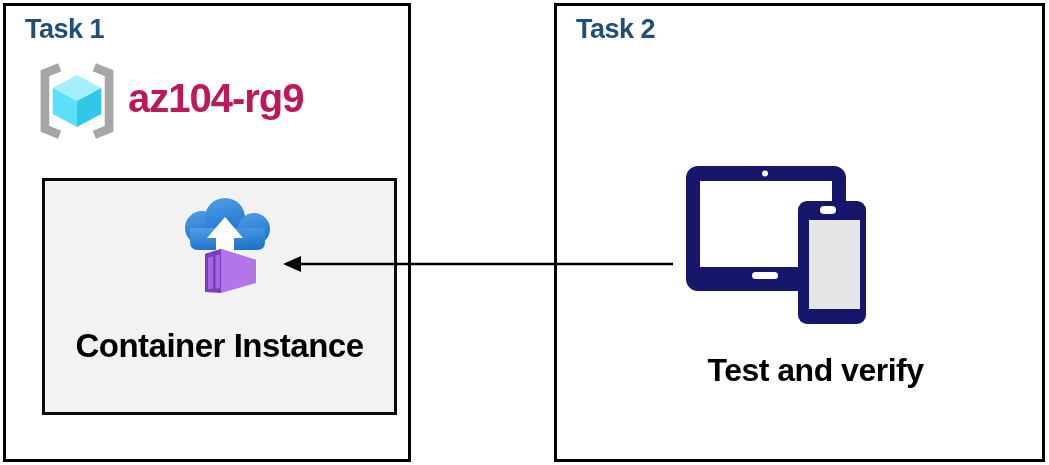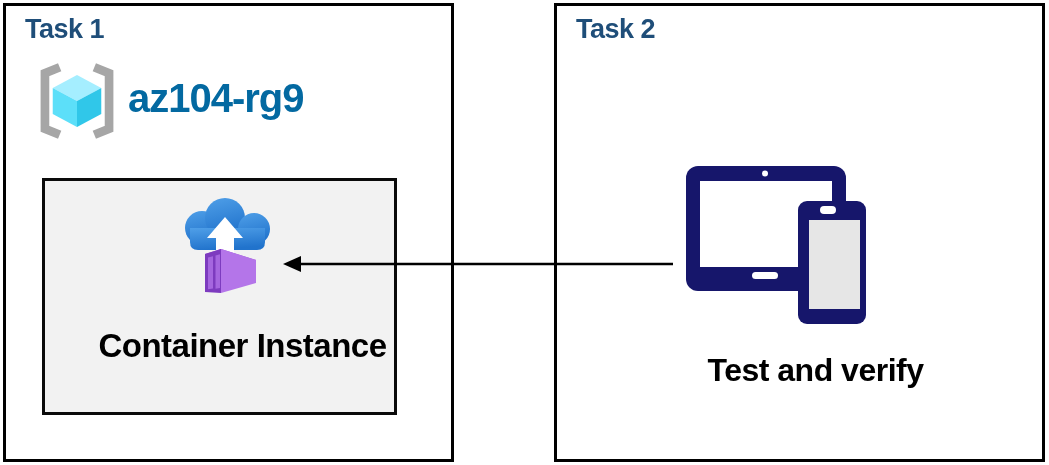--- a/index.html
+++ b/index.html
@@ -3,39 +3,39 @@
 <meta charset="utf-8">
 <style>
   html,body{margin:0;padding:0;background:#ffffff;}
   .canvas{
     position:relative;width:1049px;height:465px;background:#ffffff;overflow:hidden;
     font-family:"Liberation Sans", sans-serif;
   }
   .task-box{
     position:absolute;top:3px;background:#ffffff;border:3px solid #000000;box-sizing:border-box;
   }
-  .task1{left:3px;width:451px;height:459px;}
+  .task1{left:3px;width:408px;height:459px;}
   .task2{left:554px;width:491px;height:459px;}
   .task-title{
     position:absolute;left:19px;top:8px;
     font-size:27px;font-weight:bold;color:#1F4E79;letter-spacing:-0.5px;
   }
   .rg-icon{position:absolute;left:27px;top:56px;width:88px;height:78px;}
   .rg-name{
     position:absolute;left:122px;top:70px;
-    font-size:40px;font-weight:bold;color:#0369a1;letter-spacing:-1px;
+    font-size:40px;font-weight:bold;color:#be185d;letter-spacing:-1px;
   }
   .inner-box{
     position:absolute;left:36px;top:172px;width:355px;height:237px;
     background:#F2F2F2;border:3px solid #0a0a0a;box-sizing:border-box;
   }
   .aci-icon{position:absolute;left:135px;top:17px;width:100px;height:100px;}
   .inner-label{
     position:absolute;left:0;top:146px;width:100%;text-align:center;
-    font-size:33px;font-weight:bold;color:#000000;letter-spacing:-0.5px;padding-left:23px;
+    font-size:33px;font-weight:bold;color:#000000;letter-spacing:-0.5px;
   }
   .devices-icon{position:absolute;left:129px;top:160px;width:185px;height:165px;}
   .devices-label{
     position:absolute;left:16px;top:346px;width:100%;text-align:center;
     font-size:32px;font-weight:bold;color:#000000;letter-spacing:-0.5px;
   }
   .flow-arrow{position:absolute;left:275px;top:248px;width:405px;height:32px;z-index:5;}
 </style>
 </head>
 <body>

